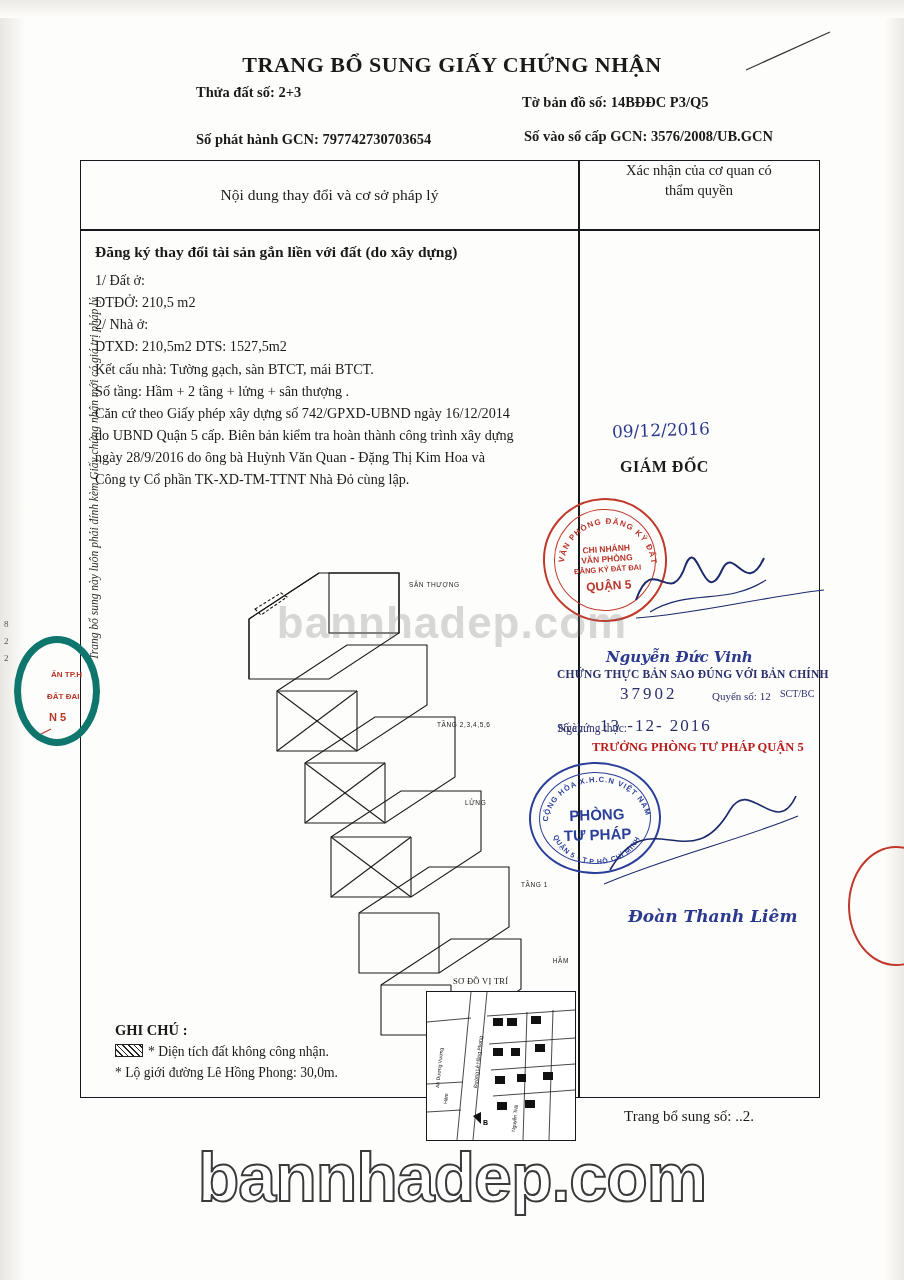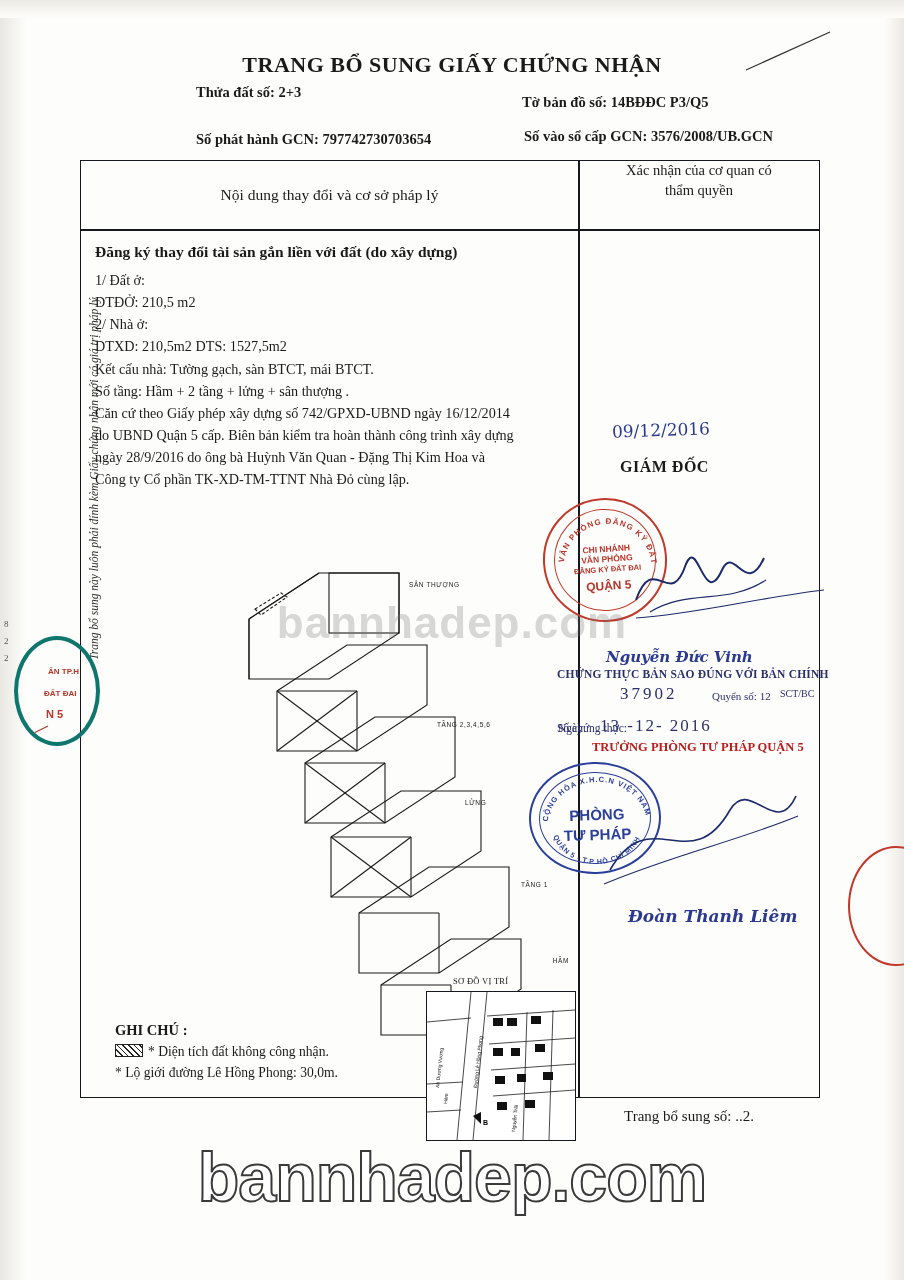--- a/index.html
+++ b/index.html
@@ -282,21 +282,21 @@
     font-style: italic;
     color: #2c2c2c;
     white-space: nowrap;
   }
 
   
   .edge-stamp-left {
     position: absolute;
     left: 14px; top: 636px; width: 86px; height: 110px;
     border-radius: 50%;
-    border: 4px solid #0f766e;
+    border: 7px solid #0f766e;
     color: #b8352a;
     box-sizing: border-box;
     overflow: hidden;
   }
   .edge-stamp-right {
     position: absolute;
     right: -40px; top: 846px; width: 96px; height: 120px;
     border-radius: 50%;
     border: 2px solid #c0392b;
     box-sizing: border-box;

